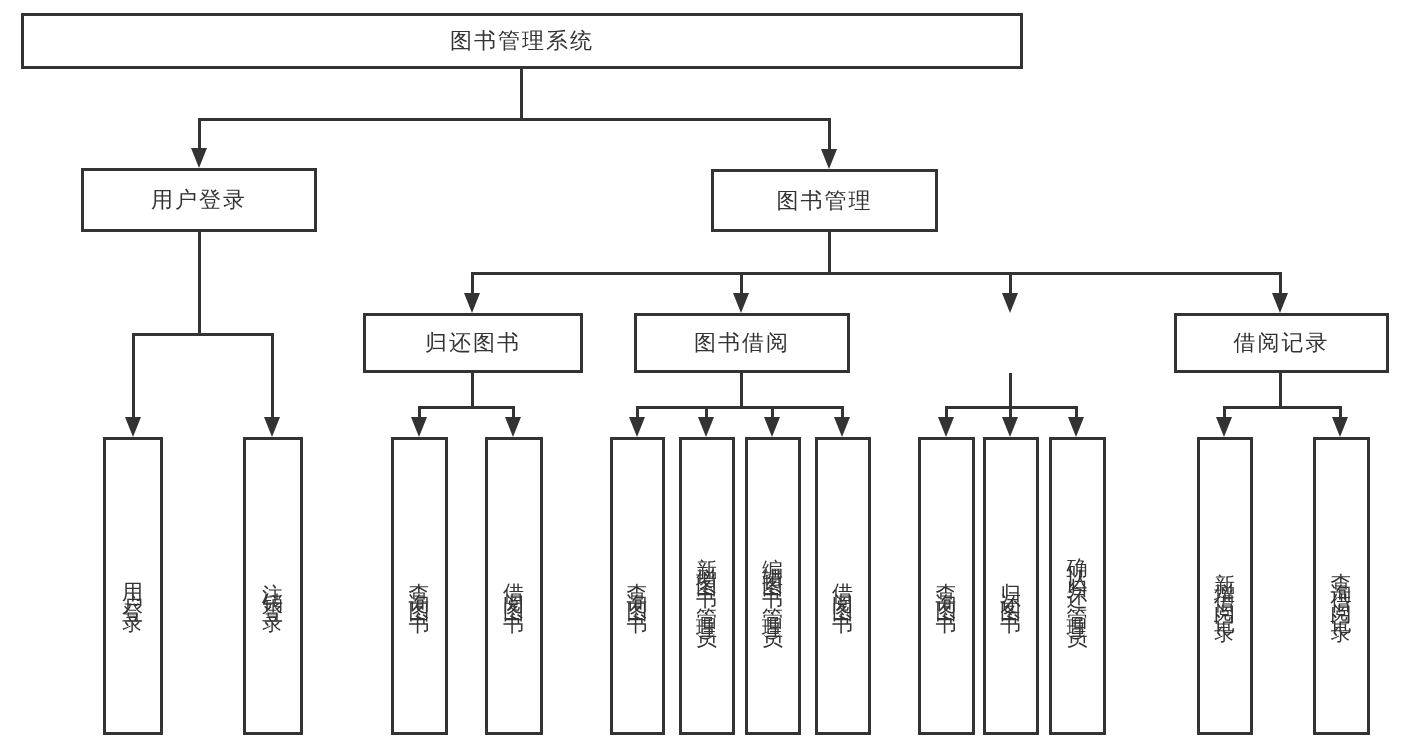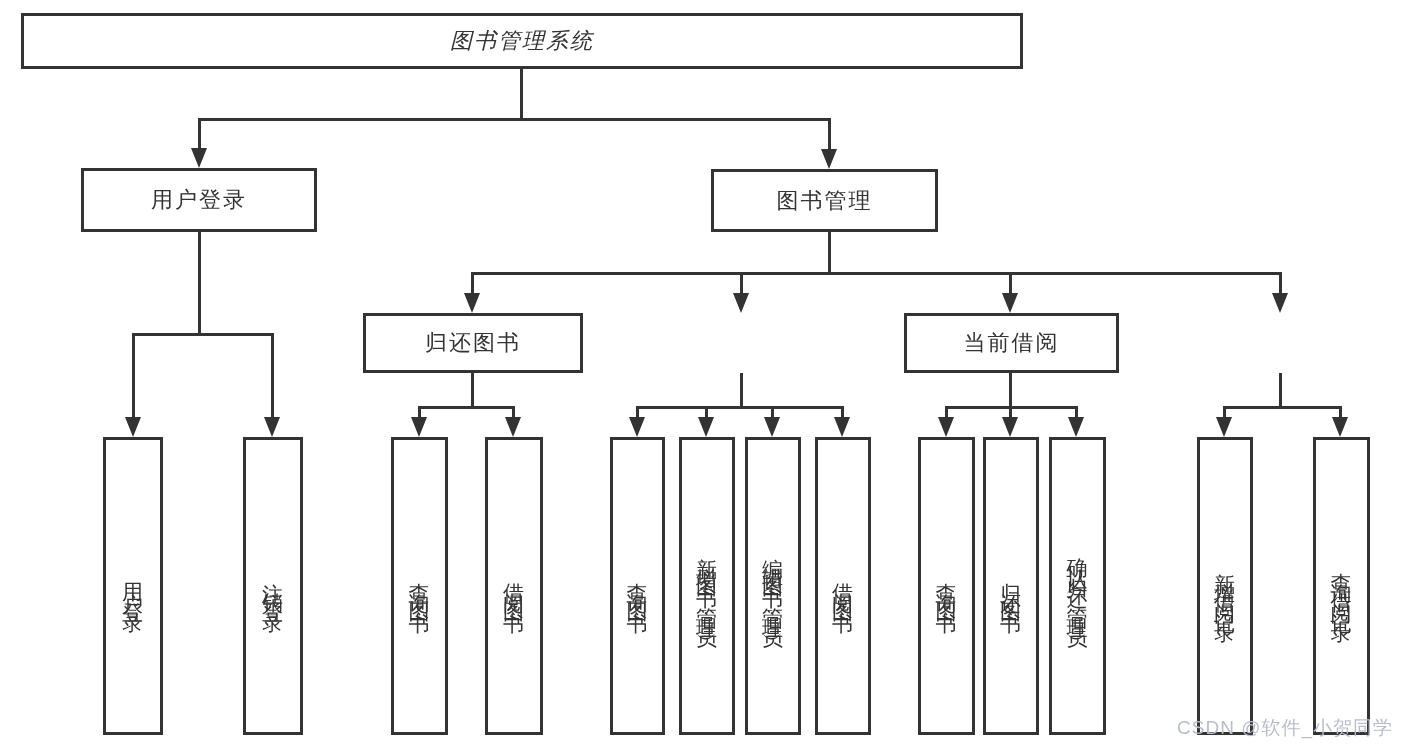--- a/index.html
+++ b/index.html
@@ -27,21 +27,21 @@
   .watermark{
     position:absolute;right:12px;bottom:6px;
     font-size:19px;letter-spacing:1px;color:#b9bdc9;white-space:nowrap;
   }
 </style>
 </head>
 <body>
 
 <div class="stage">
 
-  <div class="node" style="left:21px;top:13px;width:1002px;height:56px;font-style:italic;">图书管理系统</div>
+  <div class="node" style="left:21px;top:13px;width:1002px;height:56px;">图书管理系统</div>
 
   <div class="vline" style="left:520px;top:69px;height:51px;"></div>
   <div class="hline" style="left:198px;top:118px;width:633px;"></div>
   <div class="vline" style="left:198px;top:118px;height:34px;"></div>
   <div class="arrow" style="left:191px;top:148px;"></div>
   <div class="vline" style="left:828px;top:118px;height:34px;"></div>
   <div class="arrow" style="left:821px;top:149px;"></div>
 
   <div class="node" style="left:81px;top:168px;width:236px;height:64px;">用户登录</div>
   <div class="node" style="left:711px;top:169px;width:227px;height:63px;">图书管理</div>
@@ -58,21 +58,22 @@
   <div class="vline" style="left:471px;top:272px;height:28px;"></div>
   <div class="arrow" style="left:464px;top:293px;"></div>
   <div class="vline" style="left:740px;top:272px;height:28px;"></div>
   <div class="arrow" style="left:733px;top:293px;"></div>
   <div class="vline" style="left:1009px;top:272px;height:28px;"></div>
   <div class="arrow" style="left:1002px;top:293px;"></div>
   <div class="vline" style="left:1279px;top:272px;height:28px;"></div>
   <div class="arrow" style="left:1272px;top:293px;"></div>
 
   <div class="node" style="left:363px;top:313px;width:220px;height:60px;">归还图书</div>
-  <div class="node" style="left:904px;top:313px;width:215px;height:60px;">当前借阅</div>
+  <div class="node" style="left:634px;top:313px;width:216px;height:60px;">图书借阅</div>
+  <div class="node" style="left:1174px;top:313px;width:215px;height:60px;">借阅记录</div>
 
   <div class="vline" style="left:471px;top:373px;height:36px;"></div>
   <div class="hline" style="left:418px;top:406px;width:97px;"></div>
   <div class="vline" style="left:418px;top:406px;height:14px;"></div>
   <div class="arrow" style="left:411px;top:417px;"></div>
   <div class="vline" style="left:512px;top:406px;height:14px;"></div>
   <div class="arrow" style="left:505px;top:417px;"></div>
 
   <div class="vline" style="left:740px;top:373px;height:36px;"></div>
   <div class="hline" style="left:636px;top:406px;width:208px;"></div>
@@ -138,15 +139,14 @@
     <span class="vtext">确认归还（管理员）</span>
   </div>
 
   <div class="node leaf" style="left:1197px;top:437px;width:56px;height:298px;">
     <span class="vtext">新增借阅记录</span>
   </div>
   <div class="node leaf" style="left:1313px;top:437px;width:57px;height:298px;">
     <span class="vtext">查询借阅记录</span>
   </div>
 
-  <div class="watermark">CSDN @软件_小贺同学</div>
 
 </div>
 
 </body></html>

